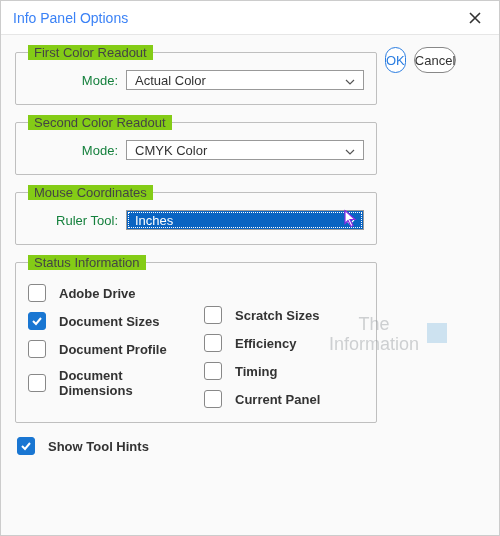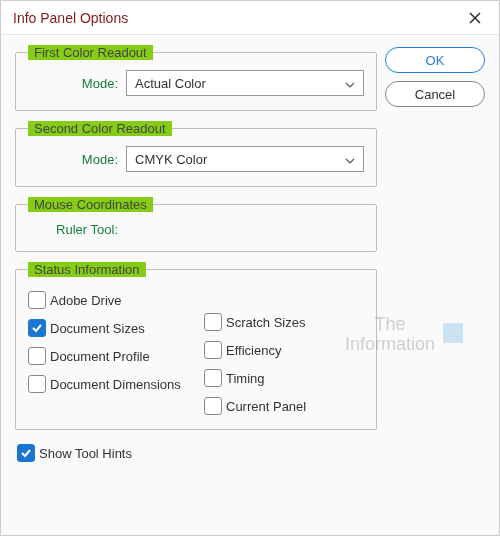--- a/index.html
+++ b/index.html
@@ -23,36 +23,36 @@
   }
   .titlebar {
     display: flex;
     align-items: center;
     justify-content: space-between;
     height: 34px;
     padding: 0 6px 0 12px;
     background: #fff;
     border-bottom: 1px solid #e6e6e6;
   }
-  .titlebar-title { font-size: 14px; color: #7f1d1d; }
+  .titlebar-title { font-size: 14px; color: #3b82f6; }
   .titlebar-close {
     width: 36px; height: 28px;
     display: flex; align-items: center; justify-content: center;
     cursor: pointer;
   }
   .titlebar-close svg { width: 12px; height: 12px; }
   .body {
     flex: 1;
     padding: 10px 14px 14px 14px;
     display: flex;
     gap: 8px;
     position: relative;
   }
   .left-col { flex: 1; display: flex; flex-direction: column; gap: 10px; }
-  .right-col { width: 100px; display: flex; flex-direction: column; gap: 8px; padding-top: 2px; }
+  .right-col { width: 100px; display: flex; flex-direction: row; gap: 8px; padding-top: 2px; }
   .btn {
     height: 26px;
     border: 1px solid #888;
     border-radius: 14px;
     background: #fff;
     font-size: 13px;
     display: flex; align-items: center; justify-content: center;
     cursor: pointer;
   }
   .btn-primary { border-color: #2a7de1; color: #2a7de1; font-weight: 500; }
@@ -66,21 +66,21 @@
   fieldset.group legend {
     font-size: 13px;
     color: #444;
     padding: 0 6px;
     background: #84cc16;
   }
   .row { display: flex; align-items: center; gap: 8px; }
   .row-label { width: 90px; text-align: right; color: #15803d; }
   .select {
     flex: 1;
-    height: 26px;
+    height: 20px;
     border: 1px solid #999;
     background: #fff;
     display: flex; align-items: center; justify-content: space-between;
     padding: 0 8px;
     cursor: pointer;
     position: relative;
   }
   .select .caret { margin-left: 6px; }
   .select.active {
     background: #0a64c2;
@@ -97,40 +97,40 @@
     pointer-events: none;
   }
   .status-grid {
     display: flex;
     gap: 16px;
     padding-top: 4px;
   }
   .status-col { display: flex; flex-direction: column; gap: 10px; flex: 1; }
   .status-col.col2 { padding-top: 22px; }
   .check {
-    display: flex; align-items: center; gap: 4px; cursor: pointer;
+    display: flex; align-items: center; gap: 13px; cursor: pointer; font-weight: bold;
   }
   .check-box {
     width: 18px; height: 18px;
     border: 1px solid #888;
     border-radius: 3px;
     background: #fff;
     display: flex; align-items: center; justify-content: center;
     flex-shrink: 0;
   }
   .check.checked .check-box {
     background: #1976d2;
     border-color: #1976d2;
   }
   .check.checked .check-box svg { display: block; }
   .check-box svg { display: none; width: 12px; height: 12px; }
   .bottom-check { padding: 4px 2px 0 2px; }
   .watermark {
     position: absolute;
-    right: 64px;
+    right: 80px;
     top: 280px;
     font-size: 18px;
     color: rgba(150,155,160,0.45);
     font-family: "Segoe UI Light", "Segoe UI", sans-serif;
     line-height: 1.1;
     pointer-events: none;
     text-align: center;
   }
   .watermark .sq {
     position: absolute;
@@ -179,20 +179,31 @@
                   <path d="M1 1 L5 5 L9 1" stroke="#555" stroke-width="1.2" fill="none"></path>
                 </svg></span>
           </div>
         </div>
       </fieldset>
 
       <fieldset class="group">
         <legend>Mouse Coordinates</legend>
         <div class="row">
           <span class="row-label">Ruler Tool:</span>
+          <div class="select active">
+            <span class="selected-text">Inches</span>
+            <span class="caret"><svg width="10" height="6" viewBox="0 0 10 6">
+                  <path d="M1 1 L5 5 L9 1" stroke="#fff" stroke-width="1.2" fill="none"></path>
+                </svg></span>
+            <span class="cursor-overlay">
+              <svg width="16" height="18" viewBox="0 0 16 18">
+                  <path d="M2 1 L2 14 L5 11 L8 17 L10 16 L7 10 L12 10 Z" fill="#fff" stroke="#8a2be2" stroke-width="1.2"></path>
+                </svg>
+            </span>
+          </div>
         </div>
       </fieldset>
 
       <fieldset class="group">
         <legend>Status Information</legend>
         <div class="status-grid">
           <div class="status-col" id="status-col1">
               <div class="check">
                 <span class="check-box"></span>
                 <span>Adobe Drive</span>

